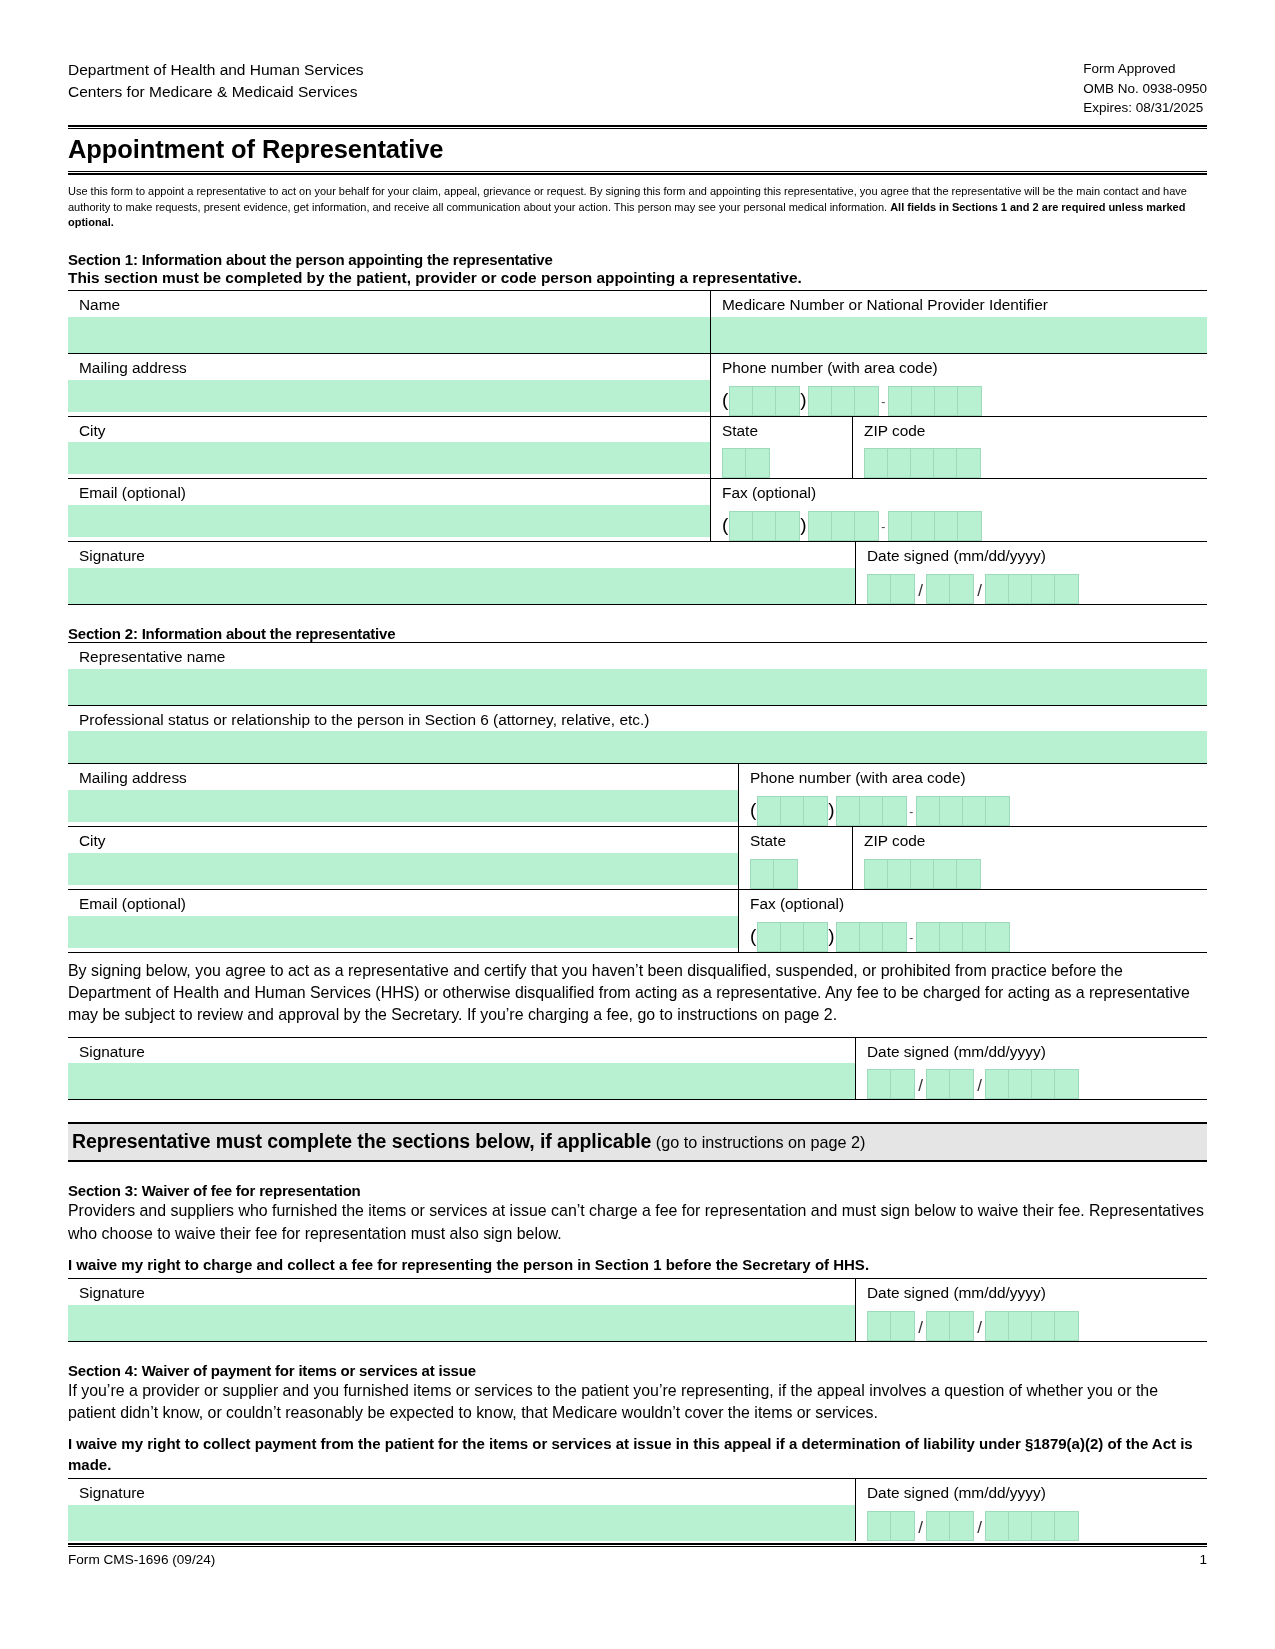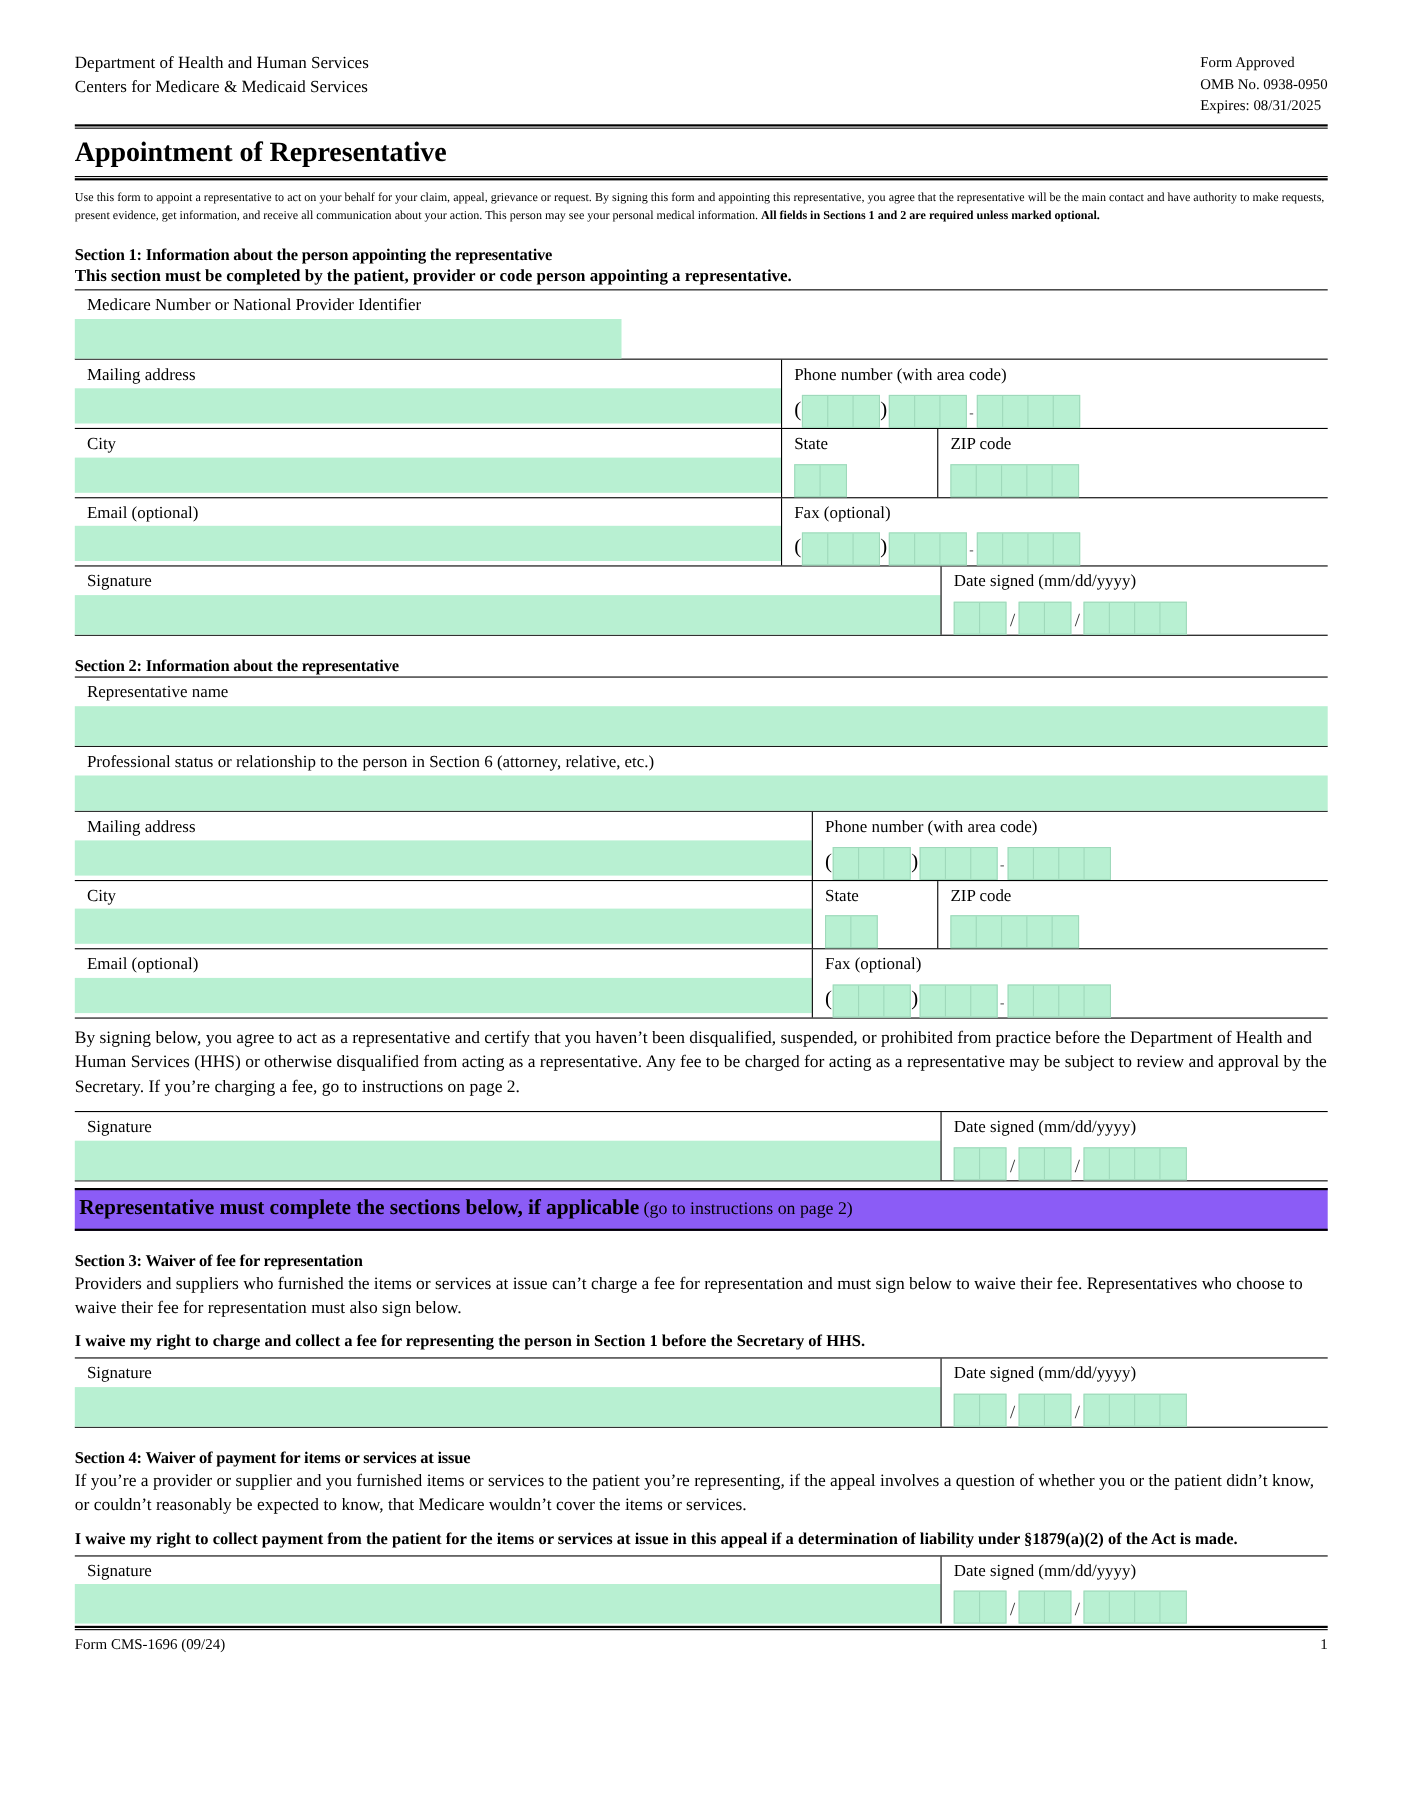--- a/index.html
+++ b/index.html
@@ -9,22 +9,21 @@
     height: 1649px;
     background: #ffffff;
     font-family: "Liberation Sans", sans-serif;
     color: #000000;
     -webkit-font-smoothing: antialiased;
   }
   .page {
     position: relative;
     width: 1275px;
     height: 1203px;
-    padding: 4px 68px;
-    font-family: Liberation Serif, serif;
+    padding: 16px 68px;
   }
 
   
   .hdr {
     display: flex;
     justify-content: space-between;
     align-items: flex-start;
     padding-top: 43px;
   }
   .hdr-left { font-size: 15.5px; line-height: 1.42; }
@@ -137,25 +136,25 @@
     width: 11px;
     text-align: center;
     font-size: 17px;
     line-height: 1;
     padding-bottom: 5px;
     color: #333;
   }
 
   
   .banner {
-    background: #8b5cf6;
+    background: #e5e5e5;
     border-top: 2.2px solid #000;
     border-bottom: 2.2px solid #000;
     padding: 6px 0 7px 4px;
-    margin-top: 6px;
+    margin-top: 22px;
   }
   .banner-b { font-size: 19.5px; font-weight: bold; letter-spacing: -0.1px; }
   .banner-n { font-size: 16.2px; font-weight: normal; }
 
   
   .foot-rule {
     border-top: 2.2px solid #000;
     border-bottom: 1.1px solid #000;
     height: 4px;
     margin-top: 2px;
@@ -191,20 +190,24 @@
   <div class="rule-double-b"></div>
 
   <div class="intro"><span>Use this form to appoint a representative to act on your behalf for your claim, appeal, grievance or request. By signing this form and appointing this representative, you agree that the representative will be the main contact and have authority to make requests, present evidence, get information, and receive all communication about your action. This person may see your personal medical information. </span><b>All fields in Sections 1 and 2 are required unless marked optional.</b></div>
 
   <div class="sec-h">Section 1: Information about the person appointing the representative</div>
   <div class="sec-sub">This section must be completed by the patient, provider or code person appointing a representative.</div>
 
   <div class="tbl">
 
     <div class="row">
+      <div class="cell" style="width:642px">
+        <div class="lbl">Name</div>
+        <div class="fill tall"></div>
+      </div>
       <div class="cell" style="width:497px">
         <div class="lbl">Medicare Number or National Provider Identifier</div>
         <div class="fill tall"></div>
       </div>
     </div>
 
     <div class="row">
       <div class="cell" style="width:642px">
         <div class="lbl">Mailing address</div>
         <div class="fill"></div>

